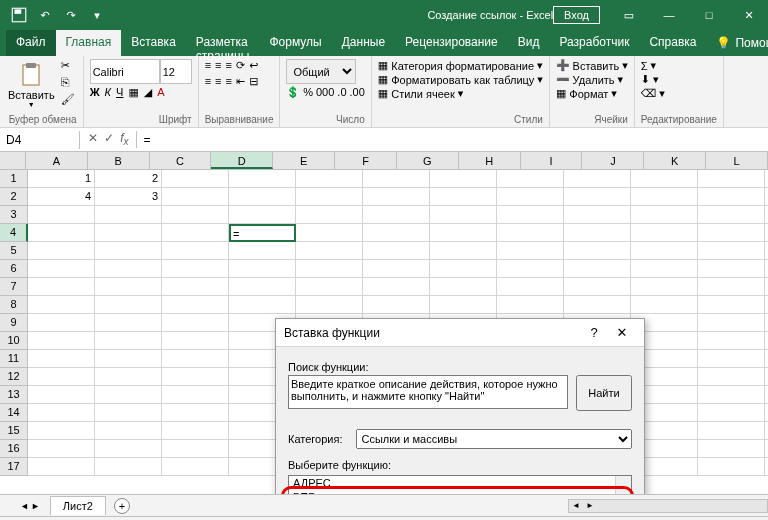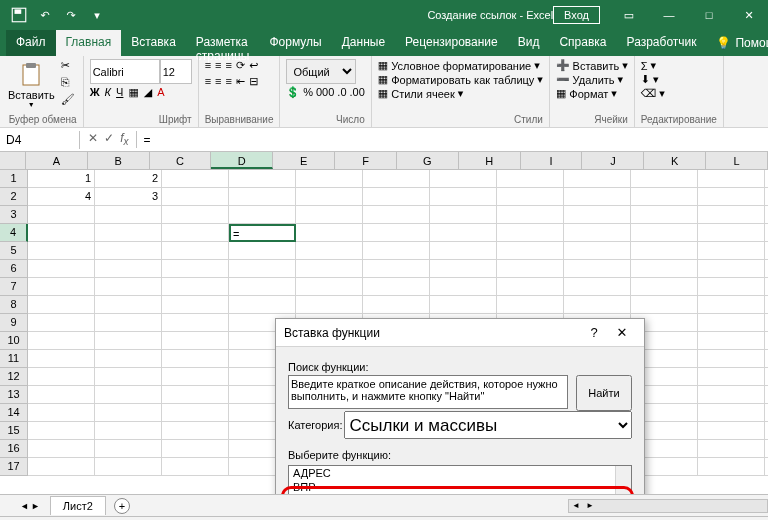--- a/index.html
+++ b/index.html
@@ -50,22 +50,22 @@
 
 .dialog { position: absolute; left: 275px; top: 166px; width: 370px; background: #f0f0f0; border: 1px solid #9b9b9b; box-shadow: 2px 2px 8px rgba(0,0,0,0.3); font-size: 11px; z-index: 100; }
 .dialog-title { background: #fff; height: 28px; display: flex; align-items: center; padding: 4px 8px; border-bottom: 1px solid #d4d4d4; }
 .dialog-title span:first-child { flex: 1; font-size: 12px; }
 .dialog-title .dbtn { width: 28px; text-align: center; font-size: 13px; }
 .dialog-body { padding: 10px 12px; }
 .dialog-body label { display: block; margin: 4px 0 2px; }
 .searchrow { display: flex; gap: 8px; align-items: flex-start; }
 .searchrow textarea { flex: 1; height: 34px; font-size: 11px; padding: 2px; resize: none; border: 1px solid #7a7a7a; }
 .searchrow button { width: 56px; height: 36px; font-size: 11px; }
-.catrow { display: flex; align-items: center; gap: 2px; margin-top: 0; }
-.catrow select { flex: 1; height: 28px; font-size: 17px; }
+.catrow { display: flex; align-items: center; gap: 14px; margin-top: 18px; }
+.catrow select { flex: 1; height: 20px; font-size: 11px; }
 .fn-list { margin-top: 4px; border: 1px solid #7a7a7a; background: #fff; height: 104px; overflow: hidden; position: relative; }
 .fn-list .item { padding: 1px 4px; font-size: 11px; }
 .fn-list .scrollbar { position: absolute; right: 0; top: 0; width: 16px; bottom: 0; background: #f0f0f0; border-left: 1px solid #d4d4d4; }
 .fn-list .scrollbar .thumb { background: #c1c1c1; height: 30px; margin-top: 30px; }
 .red-circle { position: absolute; border: 3px solid #e80000; border-radius: 12px; left: 281px; top: 334px; width: 353px; height: 20px; z-index: 101; pointer-events: none; }
 
 .sheet-tabs { height: 22px; background: #f3f3f3; border-top: 1px solid #bfbfbf; display: flex; align-items: center; font-size: 11px; padding-left: 20px; gap: 2px; }
 .stab { padding: 3px 12px; border: 1px solid #bfbfbf; background: #fff; border-bottom: none; }
 .stab.active { border-bottom: 2px solid #217346; font-weight: bold; }
 .stab.add { border-radius: 50%; width: 16px; height: 16px; padding: 0; text-align: center; line-height: 14px; border: 1px solid #888; margin-left: 6px; }
@@ -107,22 +107,22 @@
 
 <div class="tabs">
   <div class="tab file">Файл</div>
   <div class="tab active">Главная</div>
   <div class="tab">Вставка</div>
   <div class="tab">Разметка страницы</div>
   <div class="tab">Формулы</div>
   <div class="tab">Данные</div>
   <div class="tab">Рецензирование</div>
   <div class="tab">Вид</div>
+  <div class="tab">Разработчик</div>
   <div class="tab">Справка</div>
-  <div class="tab">Разработчик</div>
   <div class="spacer"></div>
   <div class="tab right">
       <span>💡</span>
       <span>Помощь</span>
     </div>
 
 </div>
 
 <div class="ribbon">
   <div class="group">
@@ -184,21 +184,21 @@
         <span>%</span>
         <span>000</span>
         <span>.0</span>
         <span>.00</span>
       </div>
     </div>
     <div class="group-label">Число</div>
   </div>
   <div class="group">
     <div class="group-content vstack">
-      <div class="r"><span>▦</span><span>Условное форматирование</span>▾</div>
+      <div class="r"><span>▦</span><span>Категория форматирование</span>▾</div>
       <div class="r"><span>▦</span><span>Форматировать как таблицу</span>▾</div>
       <div class="r"><span>▦</span><span>Стили ячеек</span>▾</div>
     </div>
     <div class="group-label">Стили</div>
   </div>
   <div class="group">
     <div class="group-content vstack">
       <div class="r"><span>➕</span><span>Вставить</span>▾</div>
       <div class="r"><span>➖</span><span>Удалить</span>▾</div>
       <div class="r"><span>▦</span><span>Формат</span>▾</div>

